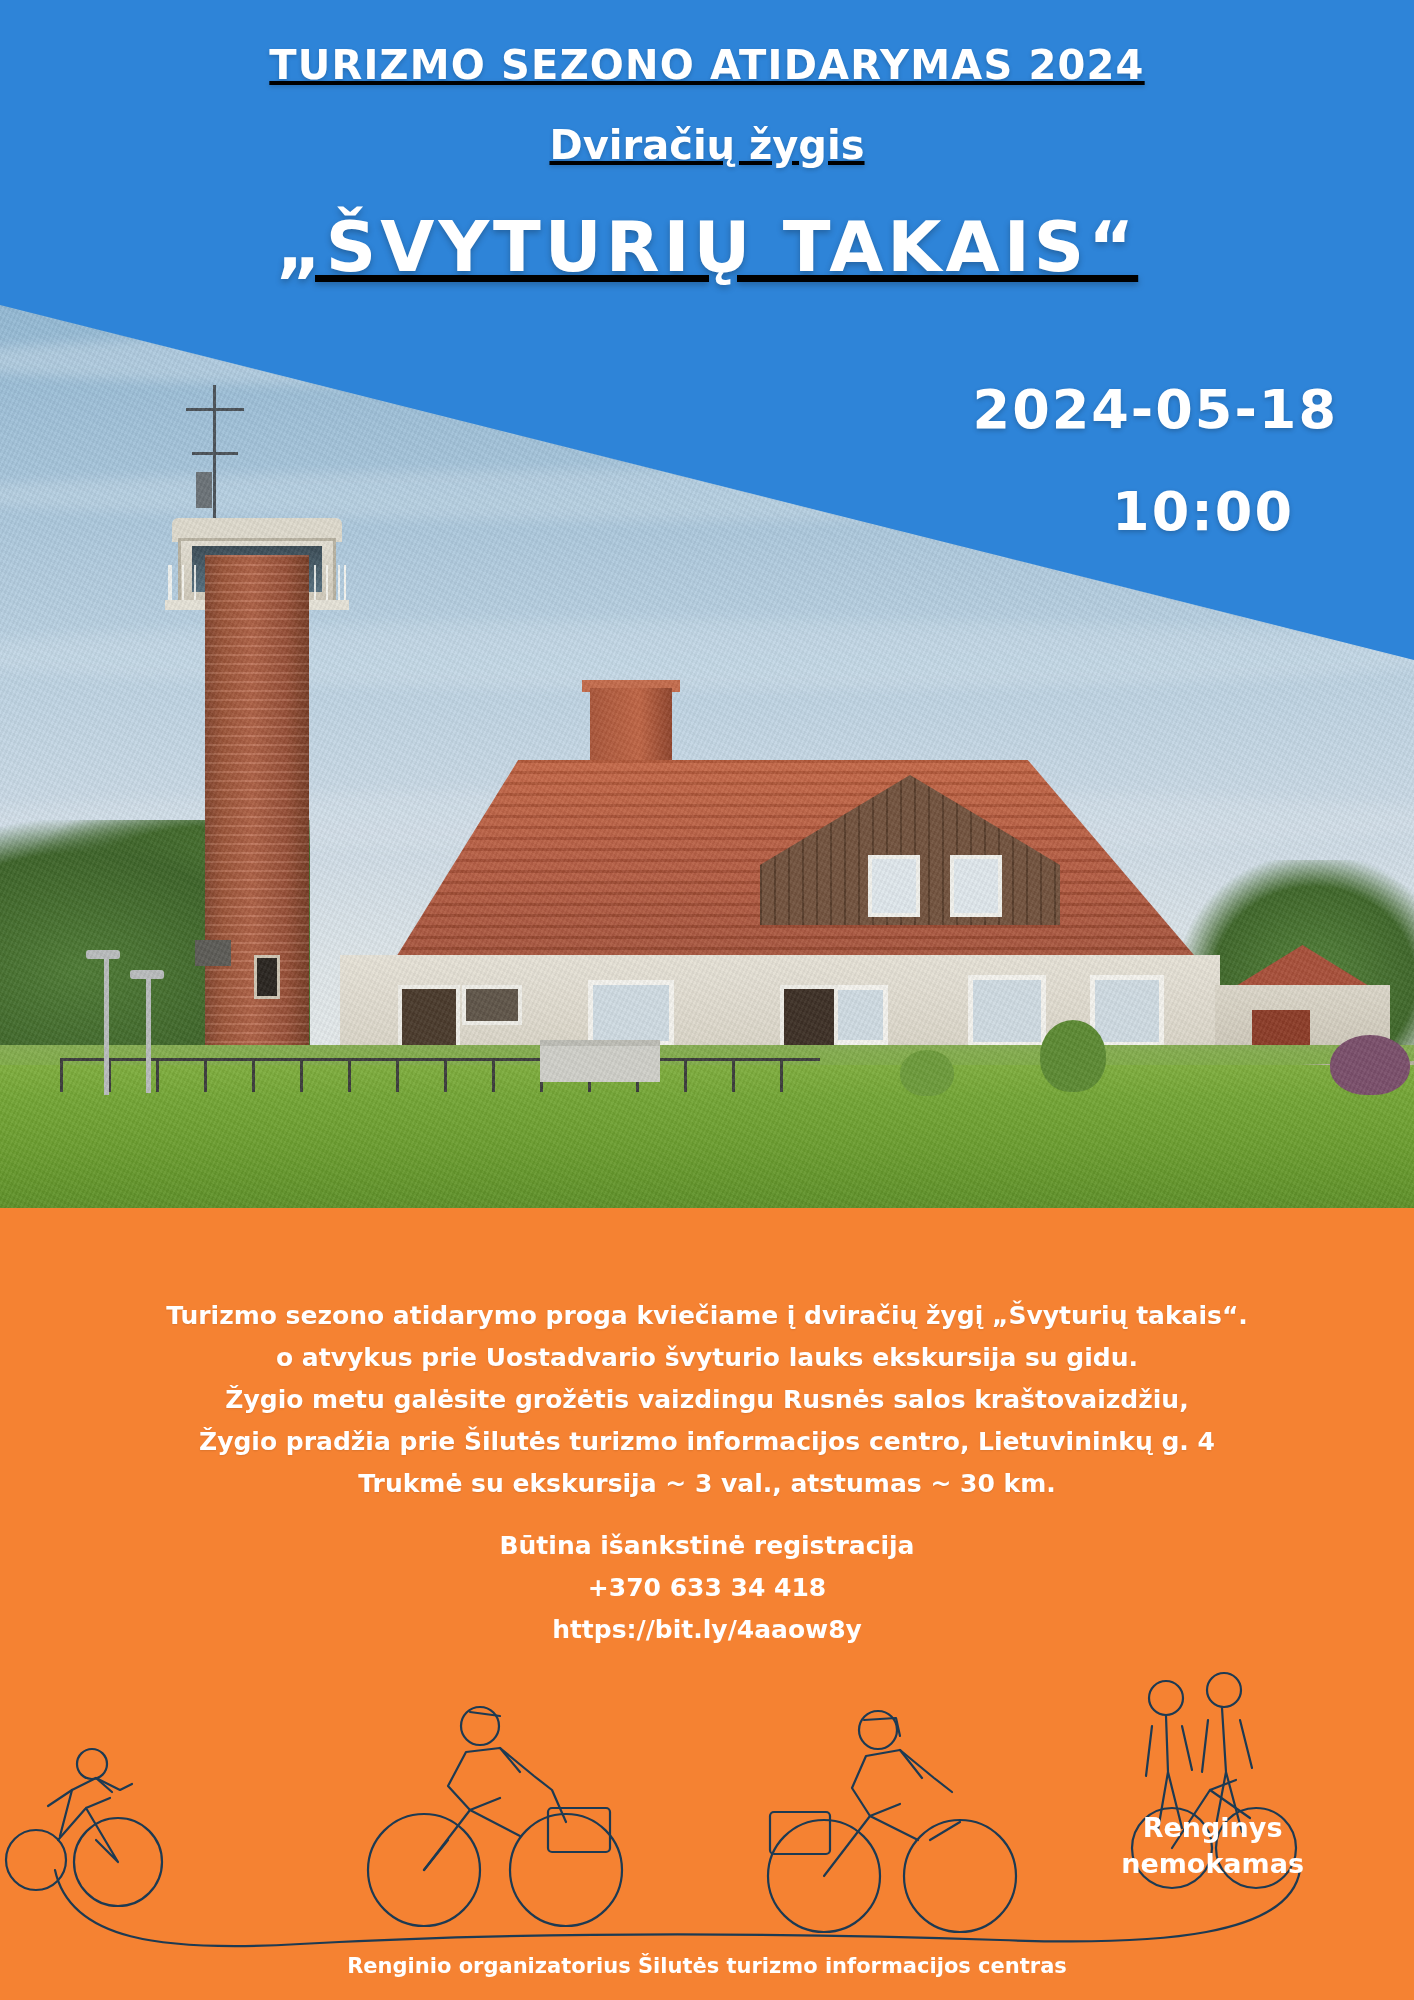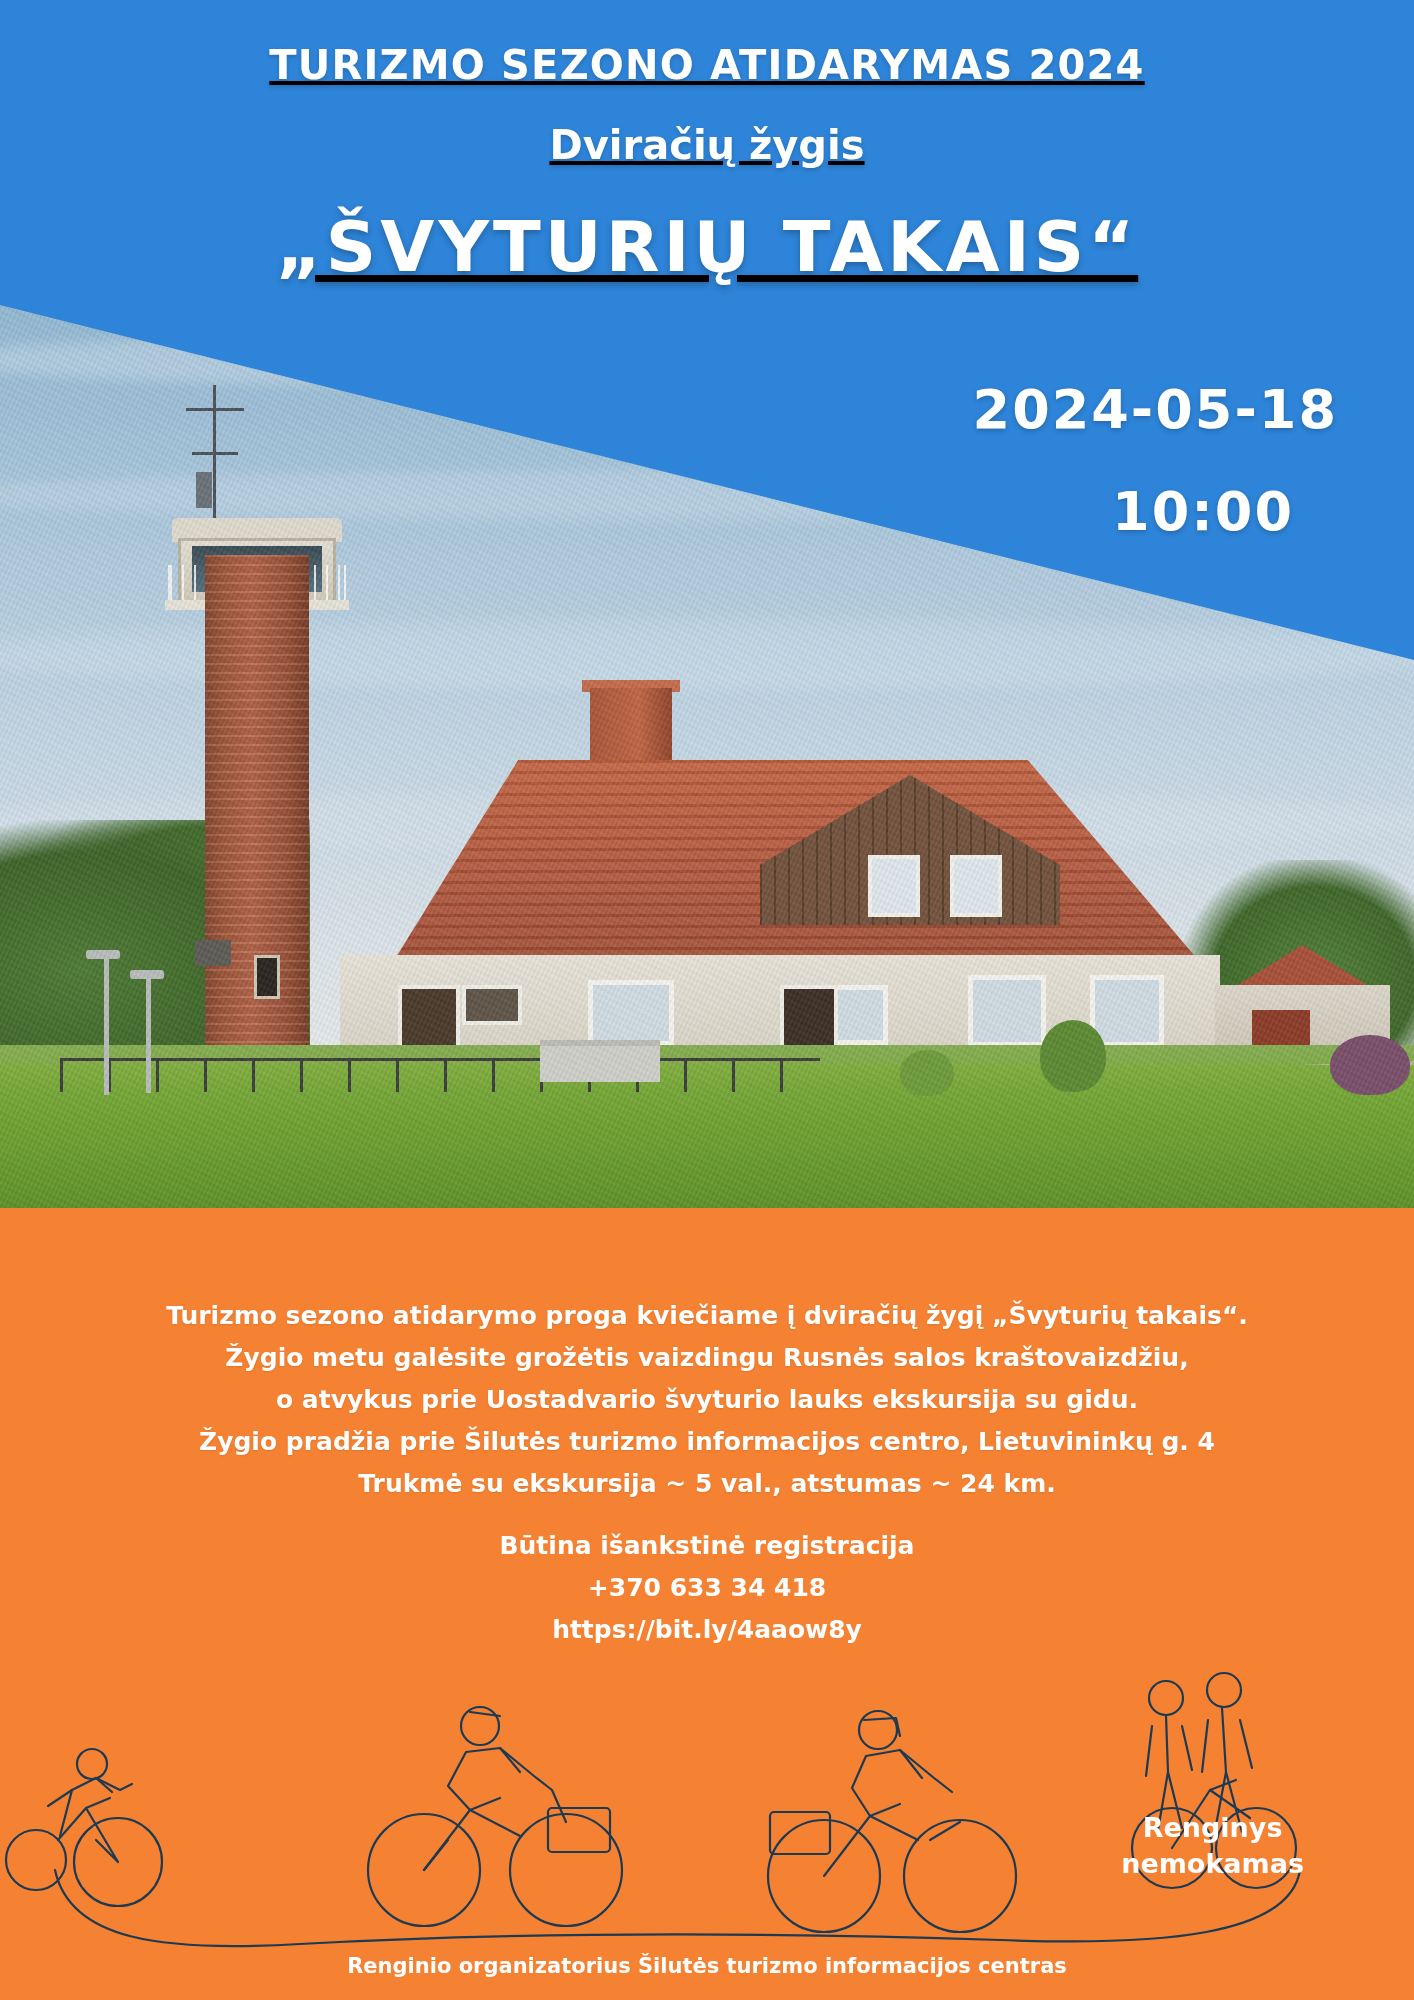--- a/index.html
+++ b/index.html
@@ -394,24 +394,24 @@
     <div class="h-sub">Dviračių žygis</div>
     <div class="h-main">„ŠVYTURIŲ TAKAIS“</div>
   </div>
   <div class="h-date">2024-05-18</div>
   <div class="h-time">10:00</div>
 
   <div class="orange-band"></div>
 
   <div class="body-copy">
     <div>Turizmo sezono atidarymo proga kviečiame į dviračių žygį „Švyturių takais“.</div>
+    <div>o atvykus prie Uostadvario švyturio lauks ekskursija su gidu.</div>
     <div>Žygio metu galėsite grožėtis vaizdingu Rusnės salos kraštovaizdžiu,</div>
-    <div>o atvykus prie Uostadvario švyturio lauks ekskursija su gidu.</div>
     <div>Žygio pradžia prie Šilutės turizmo informacijos centro, Lietuvininkų g. 4</div>
-    <div>Trukmė su ekskursija ~ 5 val., atstumas ~ 24 km.</div>
+    <div>Trukmė su ekskursija ~ 3 val., atstumas ~ 30 km.</div>
   </div>
 
   <div class="reg-block">
     <div>Būtina išankstinė registracija</div>
     <div>+370 633 34 418</div>
     <div>https://bit.ly/4aaow8y</div>
   </div>
 
   <svg class="cyclists" viewBox="0 0 1414 430">
     <g fill="none" stroke="#1d3a52" stroke-width="2.2" stroke-linecap="round" stroke-linejoin="round">

